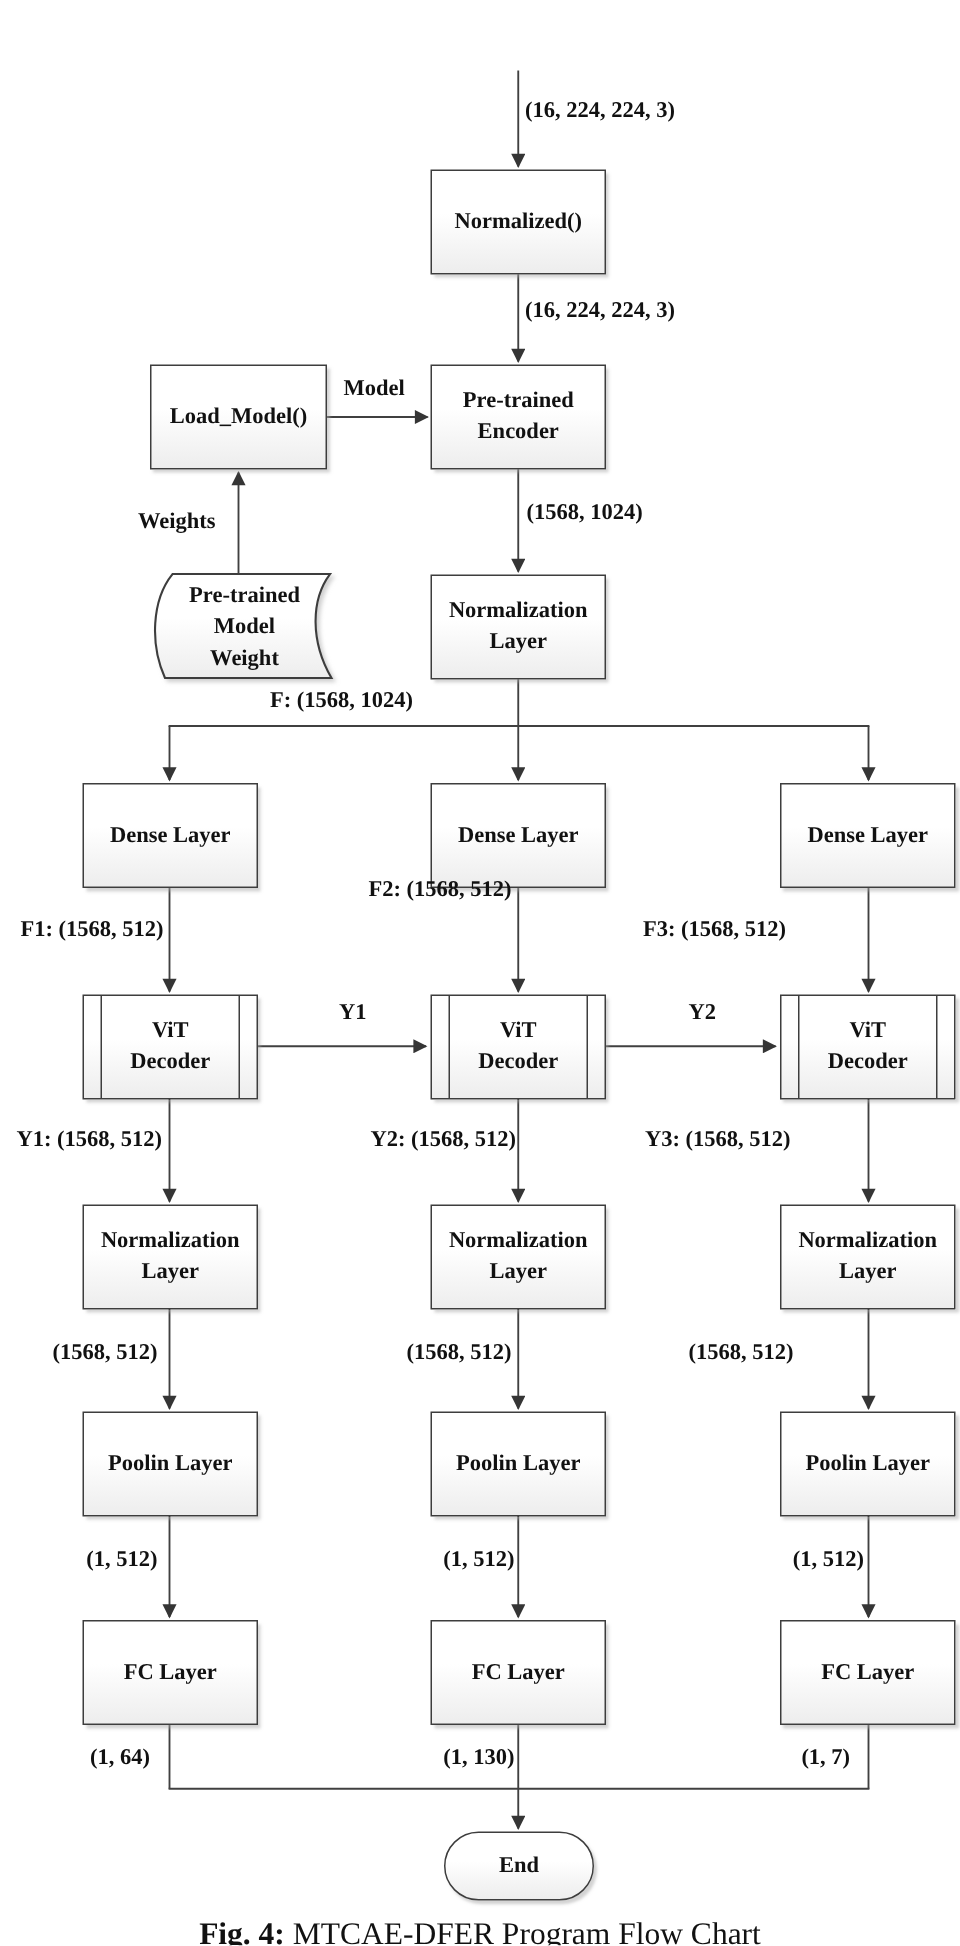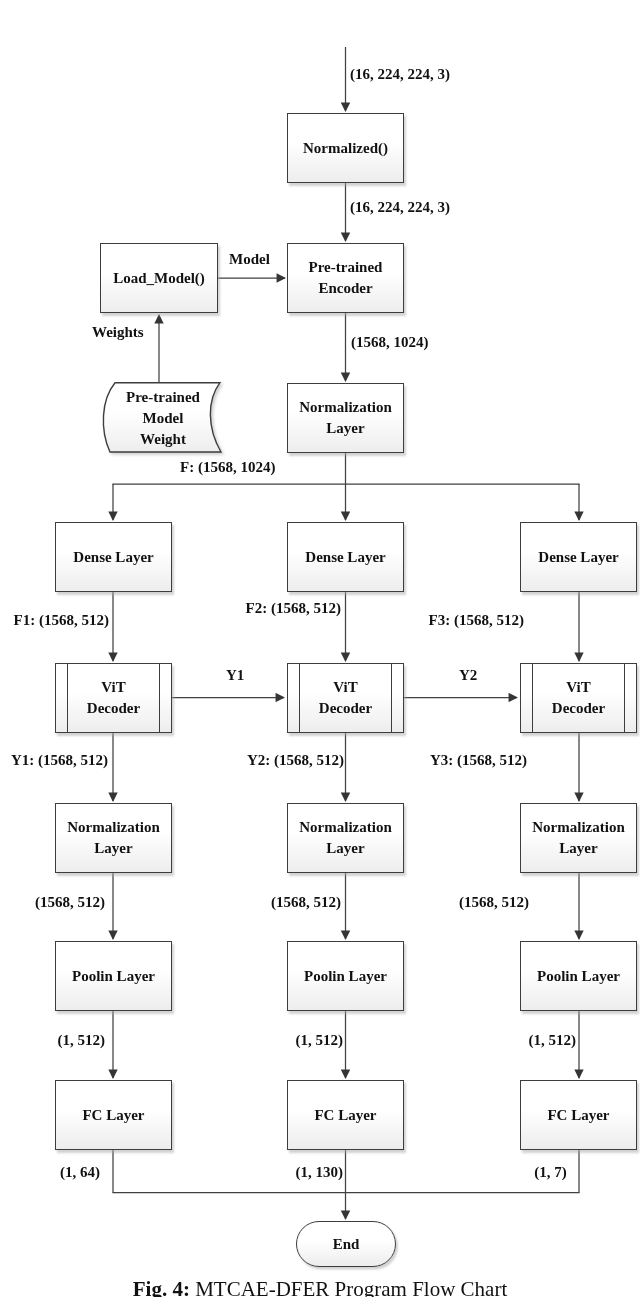--- a/index.html
+++ b/index.html
@@ -136,26 +136,26 @@
 
   <div class="node" style="left:55px;top:1080px">FC Layer</div>
   <div class="node" style="left:287px;top:1080px">FC Layer</div>
   <div class="node" style="left:520px;top:1080px">FC Layer</div>
 
   <div class="node terminator" style="left:296px;top:1221px;width:100px;height:46px">End</div>
 
   <div class="elabel" style="left:350px;top:66px">(16, 224, 224, 3)</div>
   <div class="elabel" style="left:350px;top:199px">(16, 224, 224, 3)</div>
   <div class="elabel" style="left:229px;top:251px">Model</div>
-  <div class="elabel" style="left:92px;top:324px">Weights</div>
+  <div class="elabel" style="left:92px;top:340px">Weights</div>
   <div class="elabel" style="left:351px;top:334px">(1568, 1024)</div>
   <div class="elabel" style="left:180px;top:459px;width:152px;">F: (1568, 1024)</div>
 
   <div class="elabel" style="left:2px;top:612px;width:107px;text-align:right">F1: (1568, 512)</div>
-  <div class="elabel" style="left:231px;top:600px;width:110px;text-align:right">F2: (1568, 512)</div>
+  <div class="elabel" style="left:231px;top:585px;width:110px;text-align:right">F2: (1568, 512)</div>
   <div class="elabel" style="left:414px;top:612px;width:110px;text-align:right">F3: (1568, 512)</div>
 
   <div class="elabel" style="left:226px;top:667px">Y1</div>
   <div class="elabel" style="left:459px;top:667px">Y2</div>
 
   <div class="elabel" style="left:1px;top:752px;width:107px;text-align:right">Y1: (1568, 512)</div>
   <div class="elabel" style="left:234px;top:752px;width:110px;text-align:right">Y2: (1568, 512)</div>
   <div class="elabel" style="left:417px;top:752px;width:110px;text-align:right">Y3: (1568, 512)</div>
 
   <div class="elabel" style="left:15px;top:894px;width:90px;text-align:right">(1568, 512)</div>

